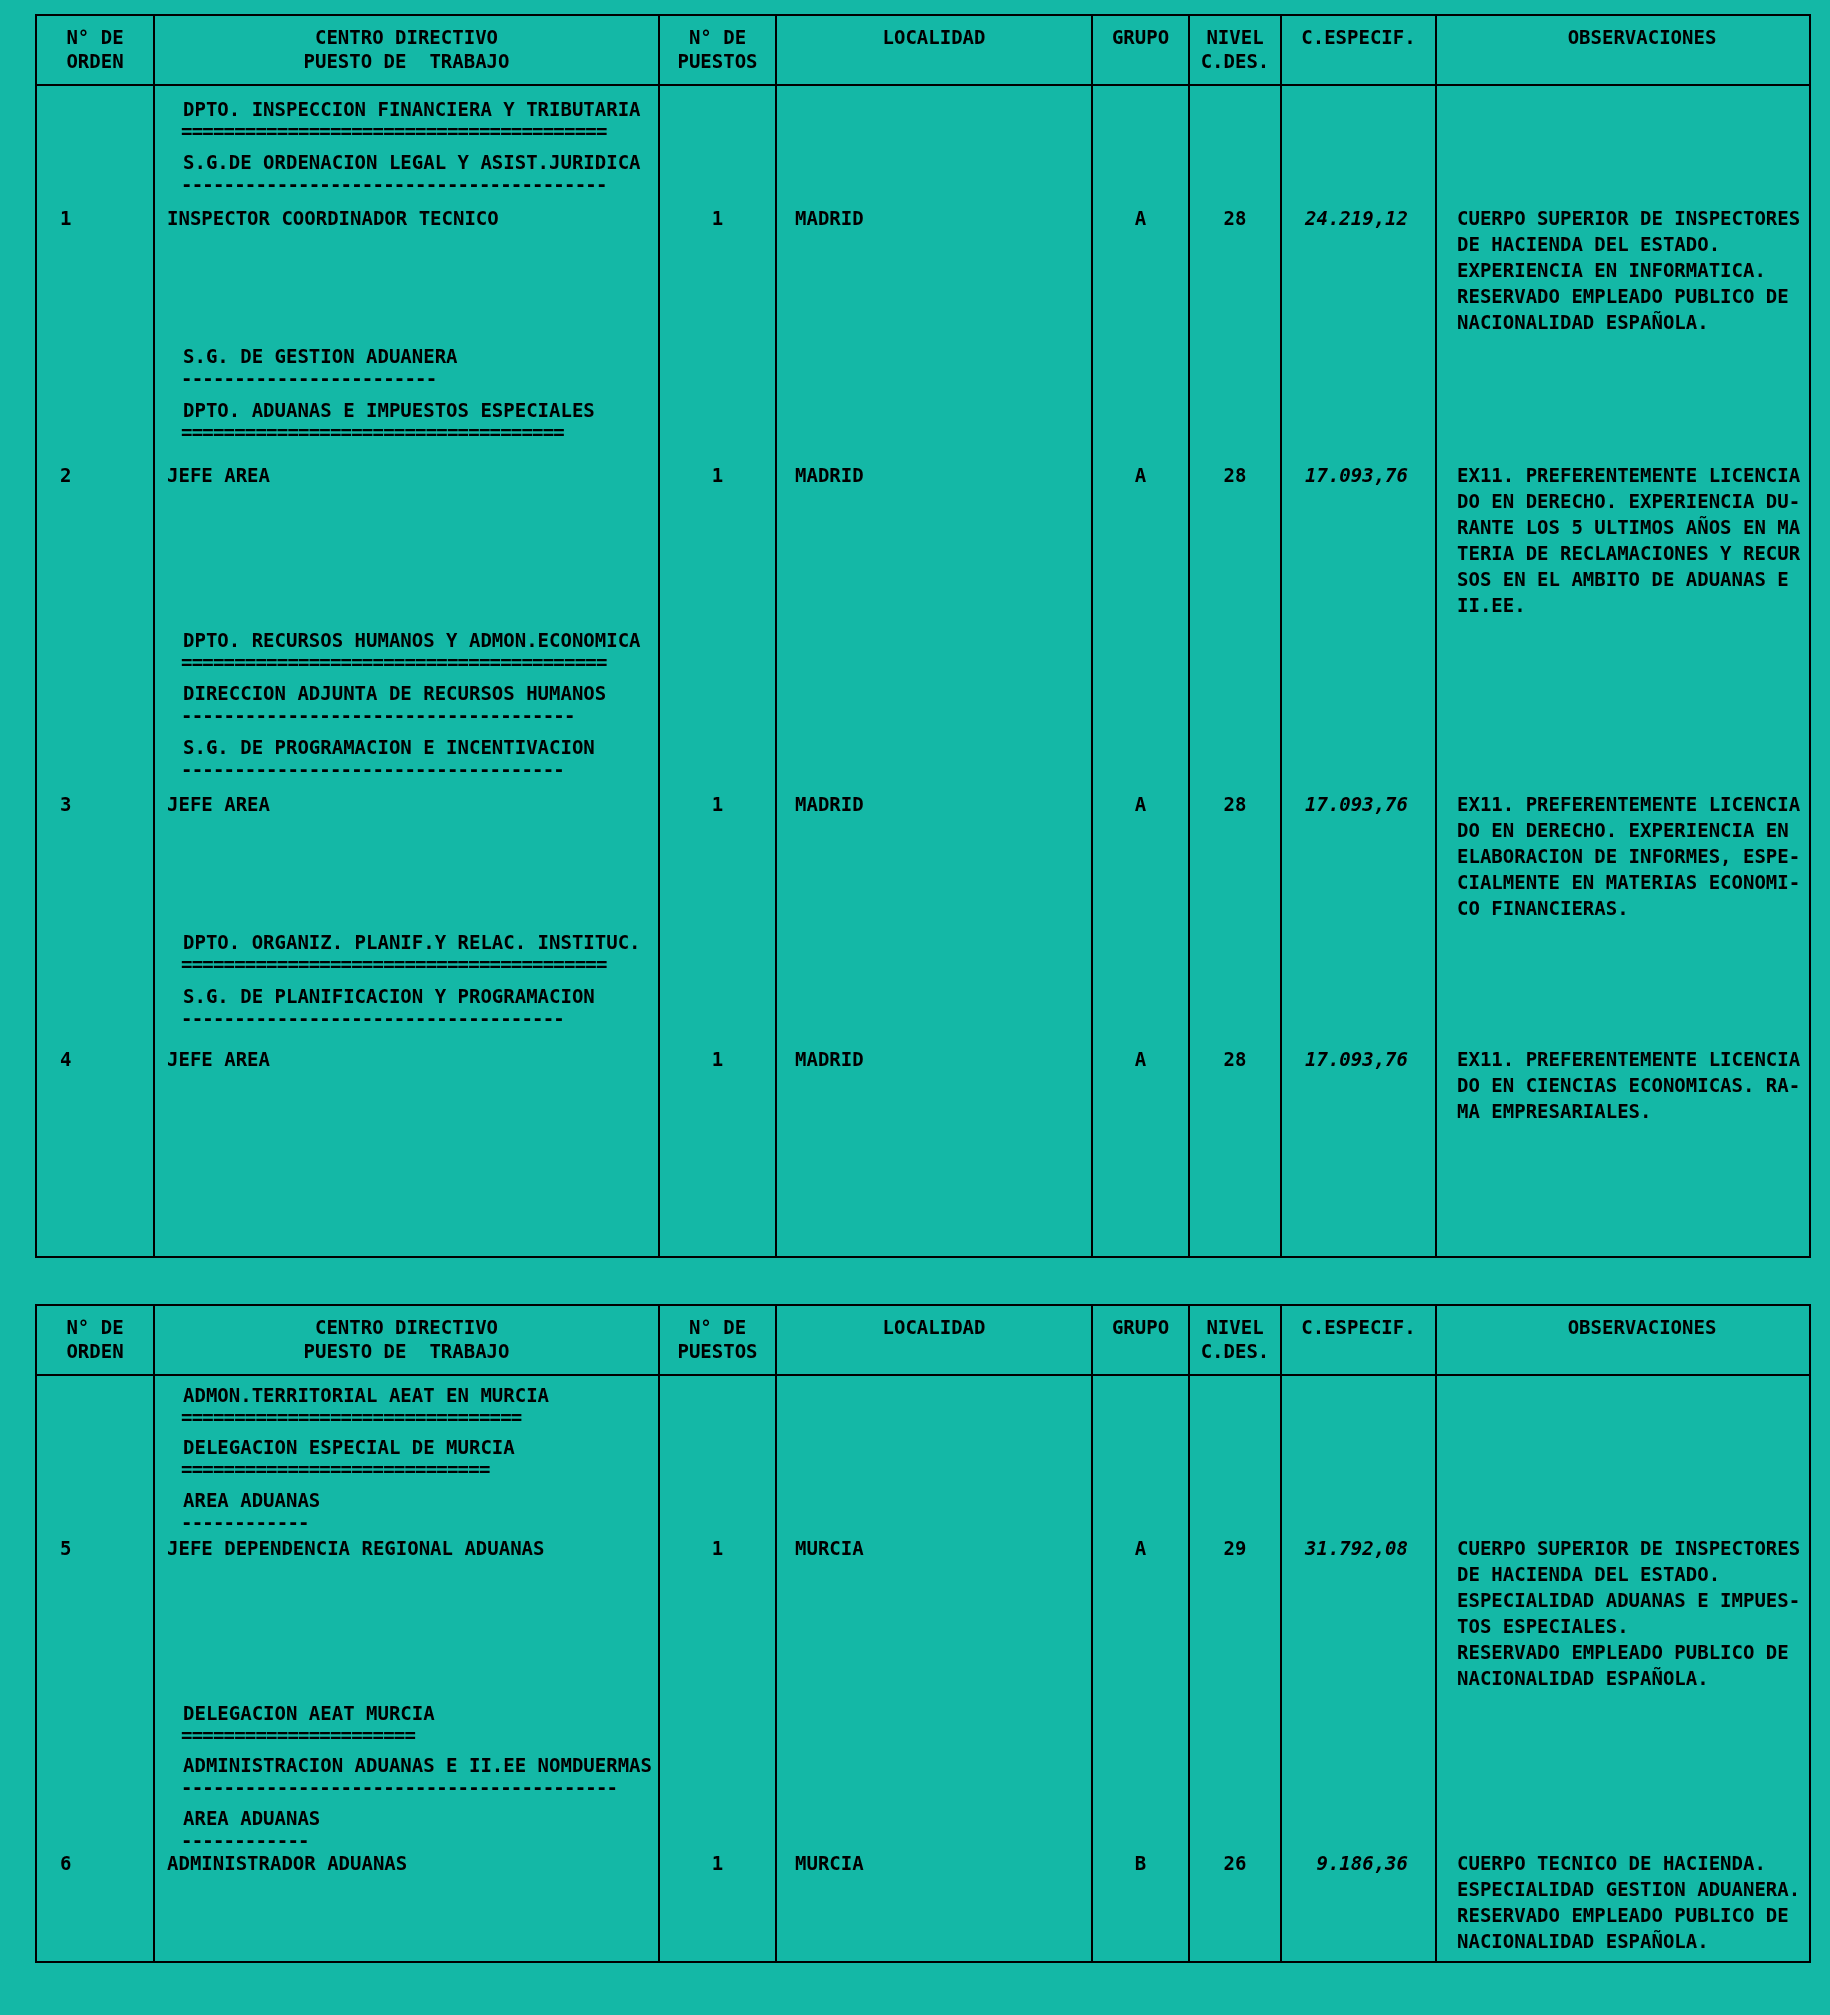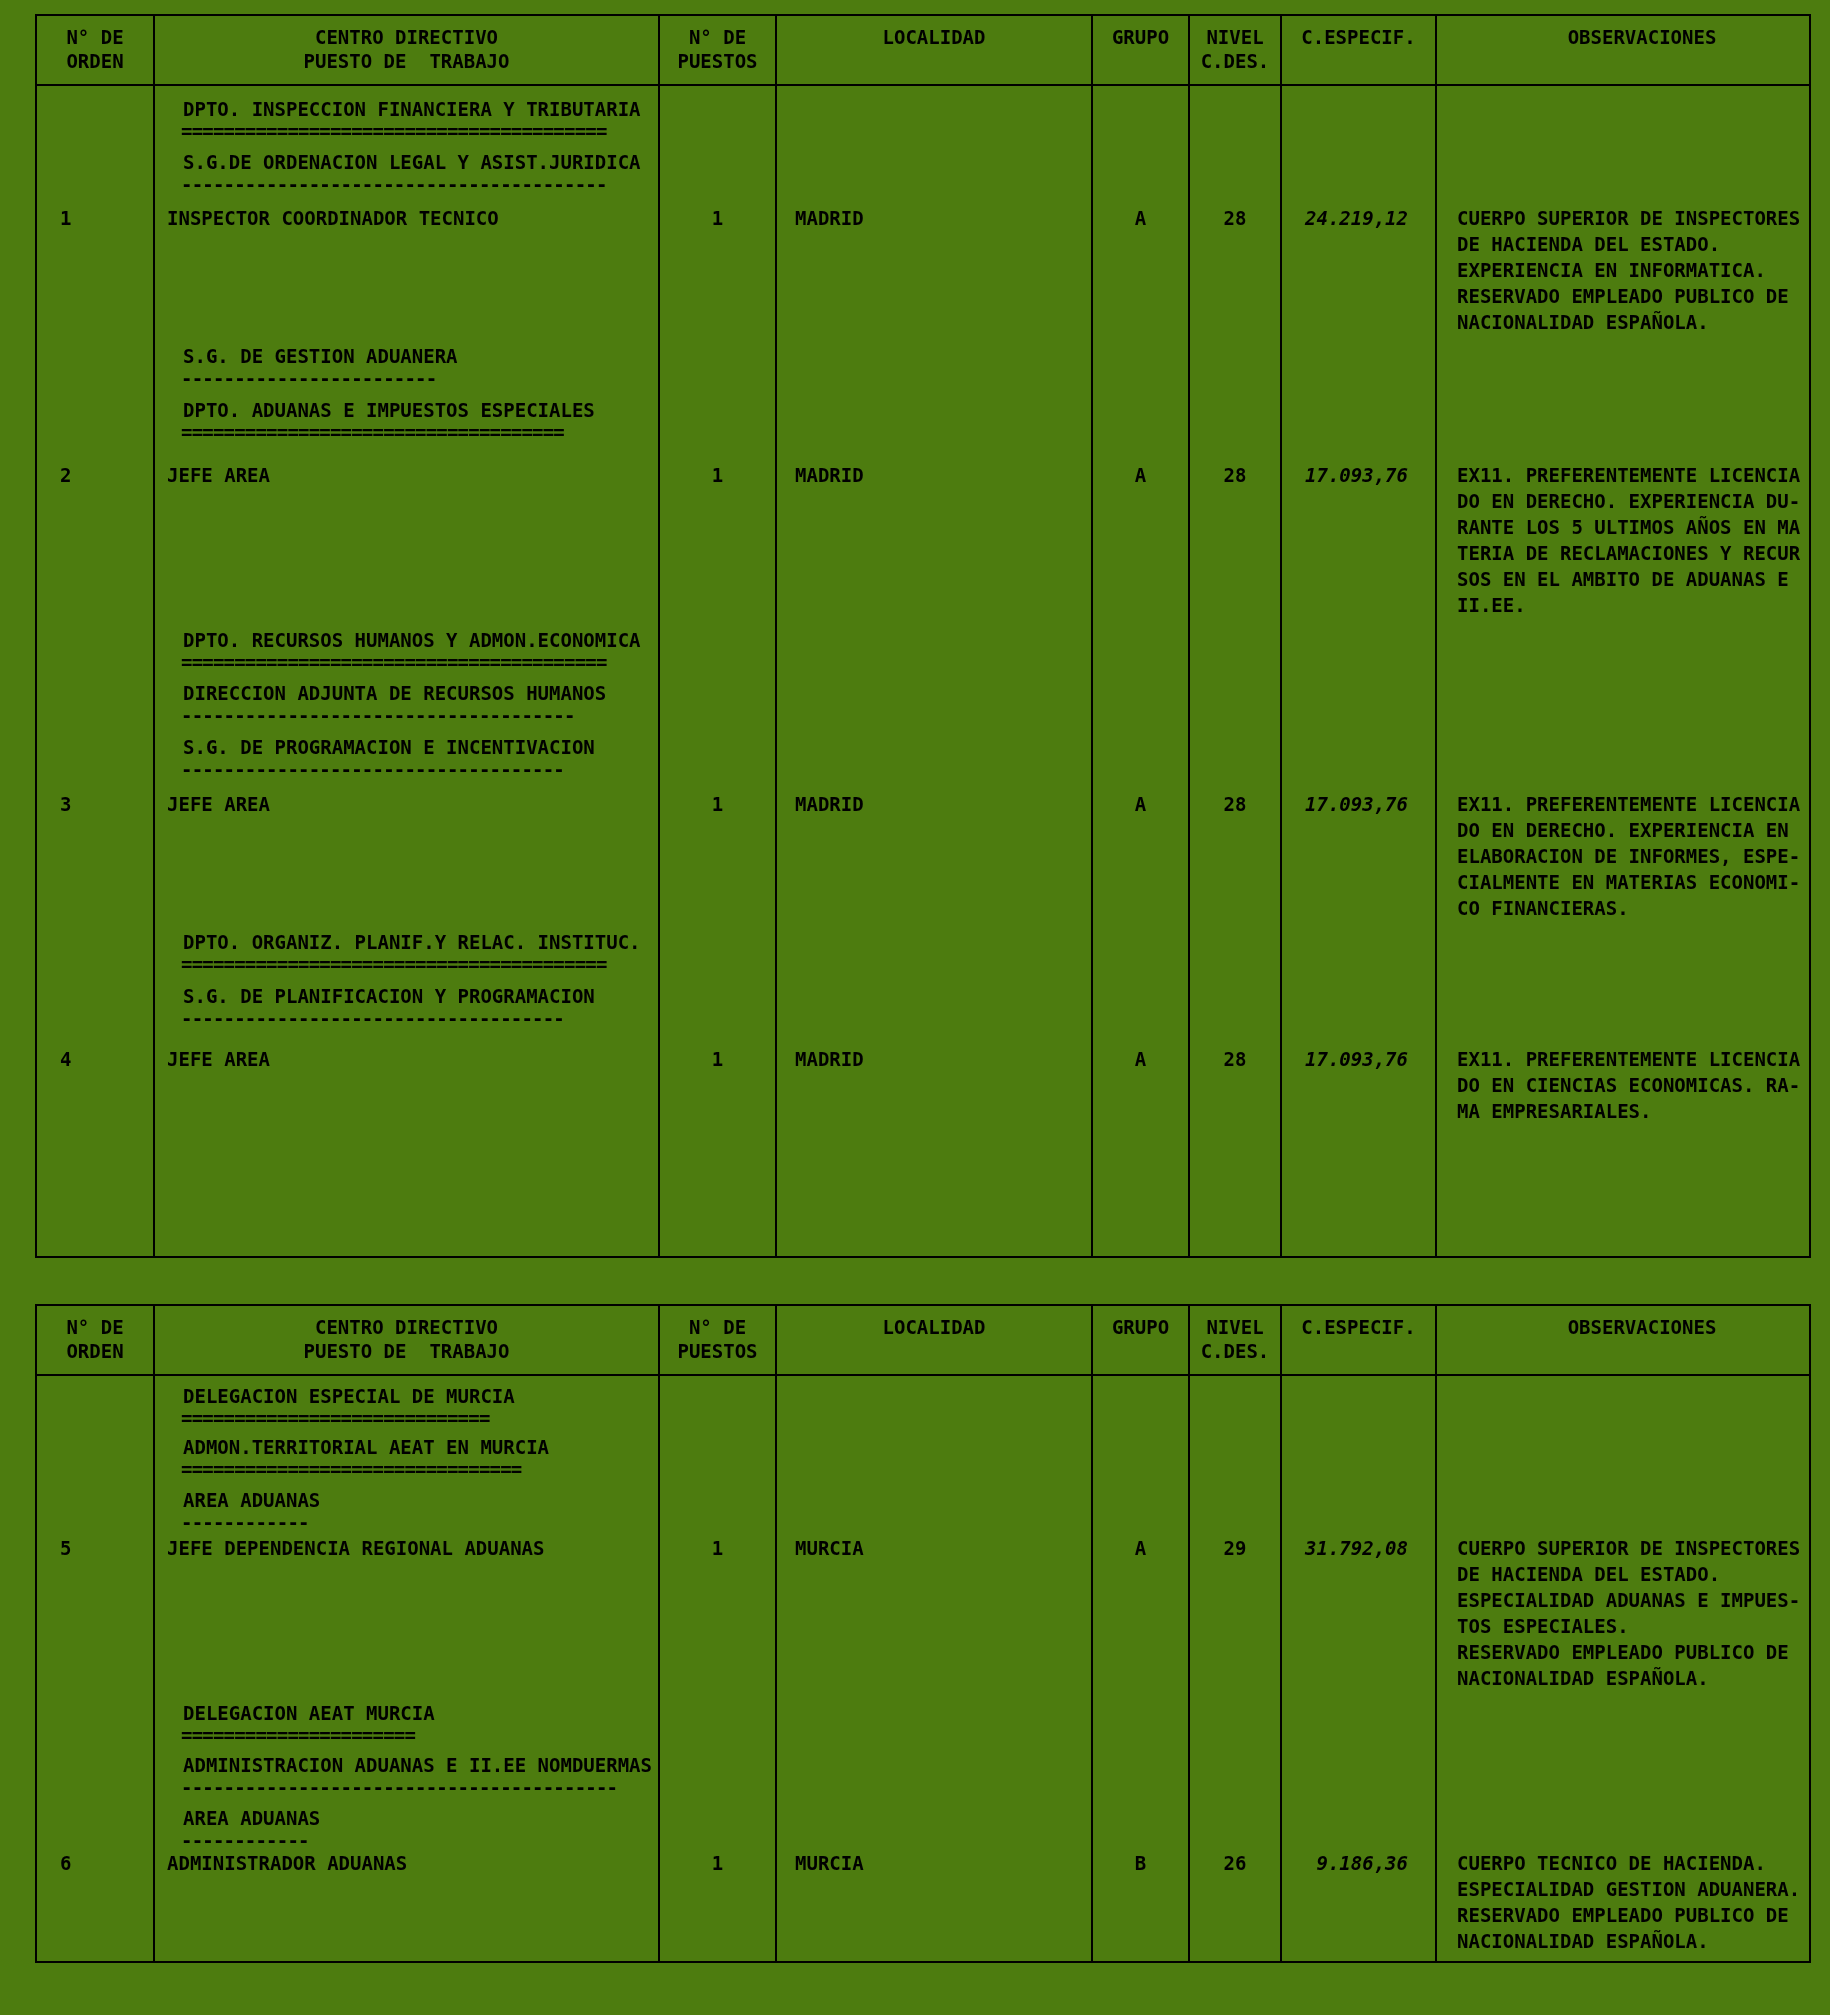--- a/index.html
+++ b/index.html
@@ -1,20 +1,20 @@
 <!DOCTYPE html>
 <html style="font-size:12px"><head>
 <meta charset="utf-8">
 <style>
   html,body{margin:0;padding:0;background:#fff;}
   .page{
     position:relative;
     width:1830px;
     height:2015px;
-    background:#4d7c0f;
+    background:#14b8a6;
     font-family:"DejaVu Sans Mono", monospace;
     font-weight:700;
     color:#000;
     font-size:19px;
   }
   .table{
     position:absolute;
     left:35px;
     width:1776px;
     border:2.3px solid #000;
@@ -361,38 +361,38 @@
           <div class="hline">C.DES.</div>
         </div>
         <div class="hc">
           <div class="hline">C.ESPECIF.</div>
         </div>
         <div class="hc last">
           <div class="hline">OBSERVACIONES</div>
         </div>
       </div>
     <div class="tbody">
+        <div class="trow group" style="--pt: 7.6px;">
+          <div class="c"></div>
+          <div class="c">
+            <div class="group-title">ADMON.TERRITORIAL AEAT EN MURCIA</div>
+            <div class="group-rule">================================</div>
+          </div>
+          <div class="c"></div>
+          <div class="c"></div>
+          <div class="c"></div>
+          <div class="c"></div>
+          <div class="c"></div>
+          <div class="c last"></div>
+        </div>
         <div class="trow group" style="--pt: 9px;">
           <div class="c"></div>
           <div class="c">
             <div class="group-title">DELEGACION ESPECIAL DE MURCIA</div>
             <div class="group-rule">=============================</div>
-          </div>
-          <div class="c"></div>
-          <div class="c"></div>
-          <div class="c"></div>
-          <div class="c"></div>
-          <div class="c"></div>
-          <div class="c last"></div>
-        </div>
-        <div class="trow group" style="--pt: 7.6px;">
-          <div class="c"></div>
-          <div class="c">
-            <div class="group-title">ADMON.TERRITORIAL AEAT EN MURCIA</div>
-            <div class="group-rule">================================</div>
           </div>
           <div class="c"></div>
           <div class="c"></div>
           <div class="c"></div>
           <div class="c"></div>
           <div class="c"></div>
           <div class="c last"></div>
         </div>
         <div class="trow group" style="--pt: 10.6px;">
           <div class="c"></div>

